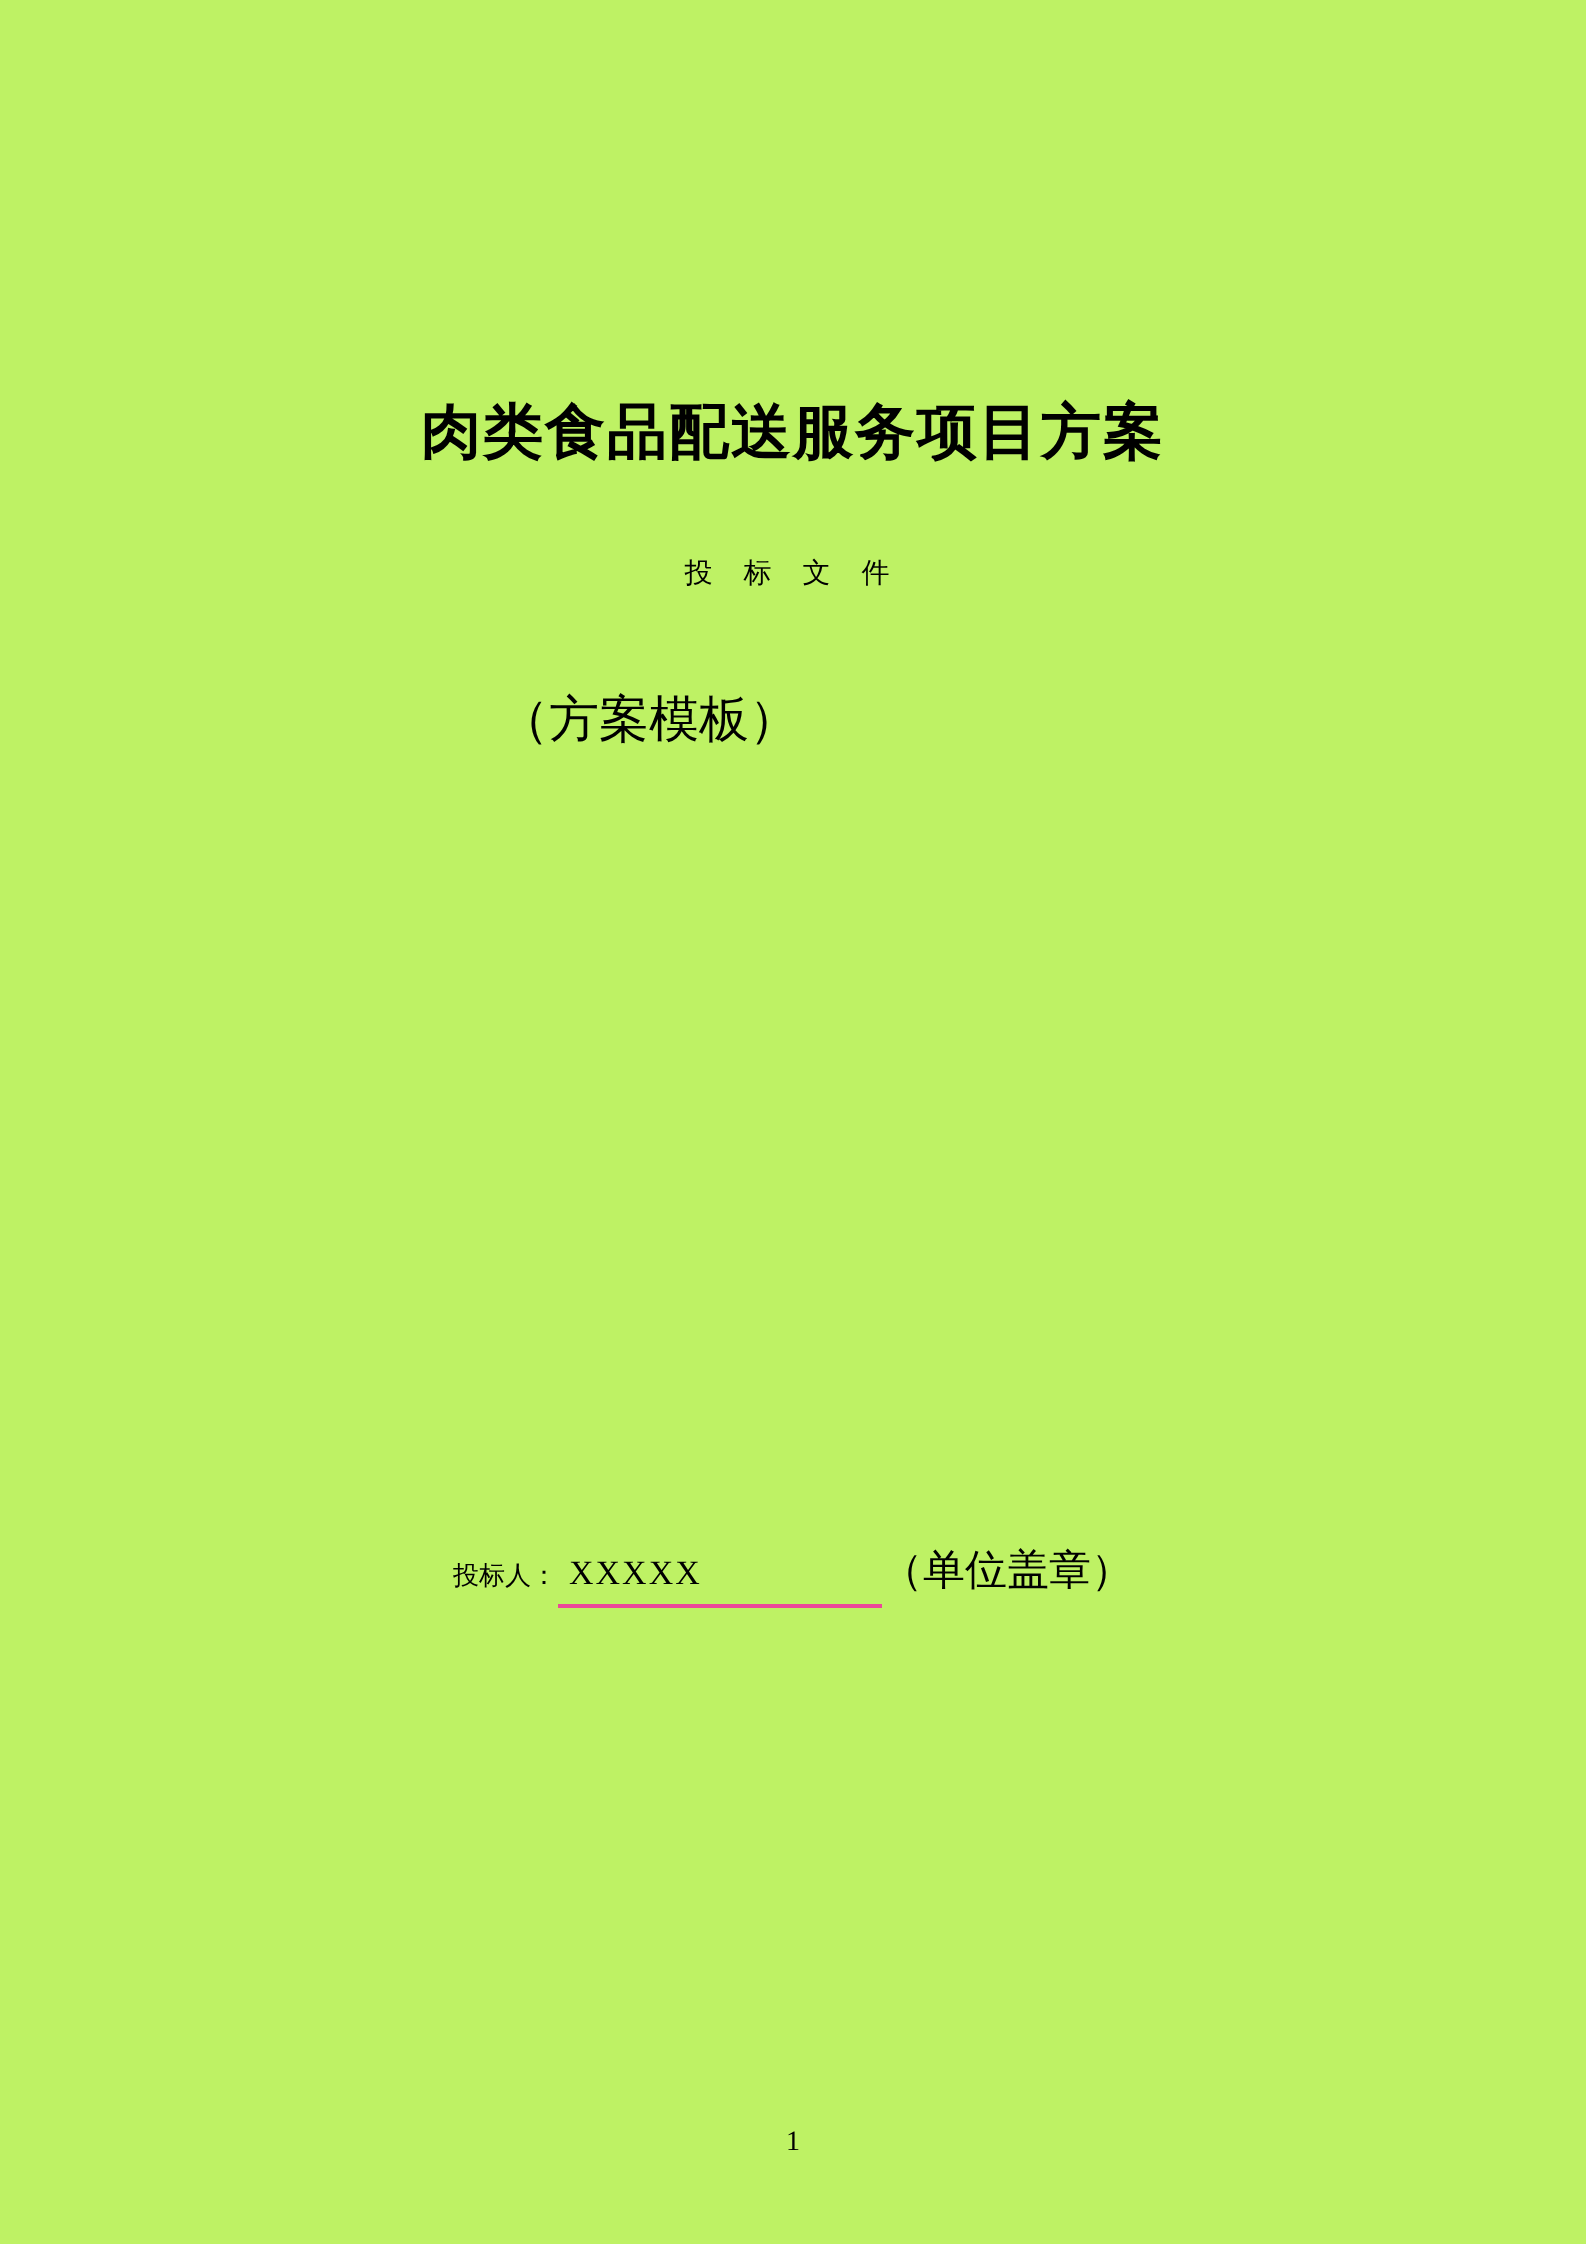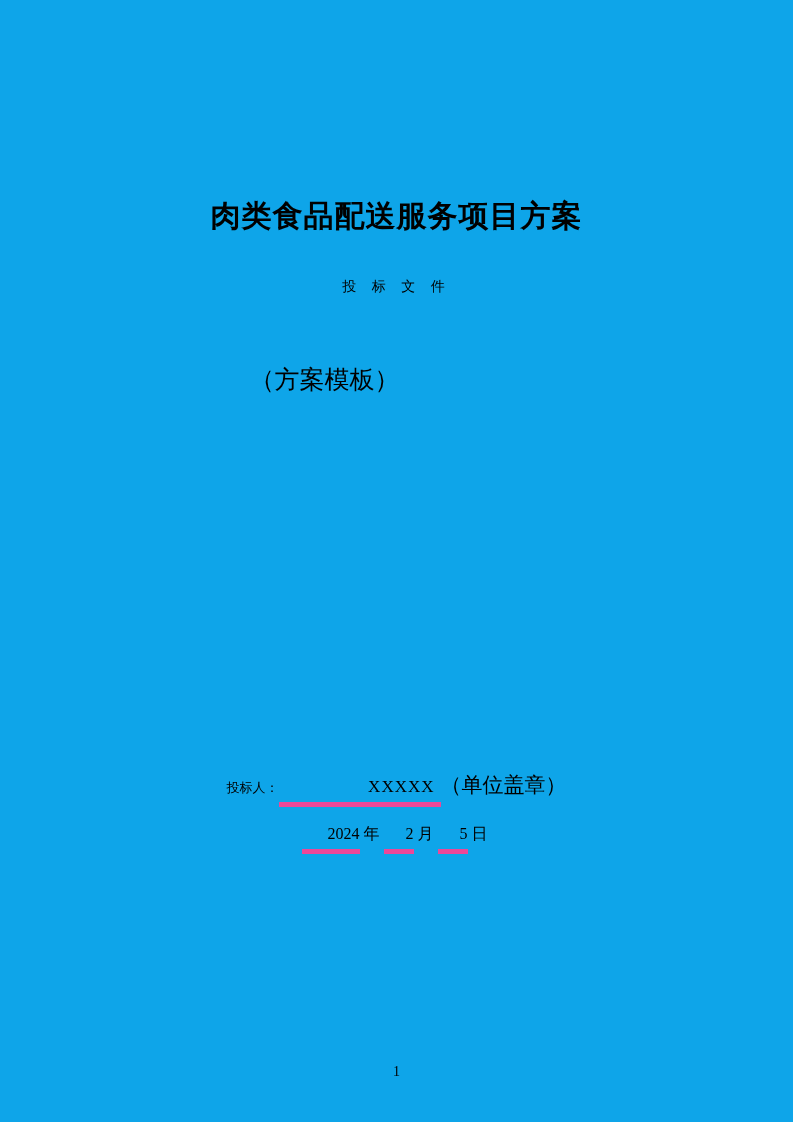--- a/index.html
+++ b/index.html
@@ -9,21 +9,21 @@
   }
   body {
     font-family: "Liberation Serif", serif;
     color: #000000;
   }
   .page {
     position: relative;
     width: 793px;
     height: 1122px;
     margin: 0 auto;
-    background: #0ea5e9;
+    background: #bef264;
     overflow: hidden;
   }
   .doc-title {
     position: absolute;
     top: 196px;
     left: 0;
     width: 793px;
     text-align: center;
     font-family: "DejaVu Sans", sans-serif;
     font-weight: bold;
@@ -44,42 +44,41 @@
   }
   .doc-note {
     position: absolute;
     top: 343px;
     left: 0;
     width: 649px;
     text-align: center;
     font-family: "Liberation Serif", serif;
     font-size: 25px;
     color: #000;
-    margin-top: 20px;
   }
   .signature-block {
     position: absolute;
     top: 770px;
     left: 0;
     width: 793px;
     text-align: center;
   }
   .sig-line {
     font-size: 18px;
     font-family: "Liberation Serif", serif;
     white-space: nowrap;
     line-height: 30px;
   }
   .sig-label {
     font-size: 13px;
   }
   .fill-blank {
     display: inline-block;
-    border-bottom: 5px solid #ec4899;
-    text-align: right;
+    border-bottom: 2px solid #ec4899;
+    text-align: left;
     font-family: "Liberation Serif", serif;
   }
   .blank-bidder {
     min-width: 150px;
     padding: 0 6px;
     font-size: 17px;
     letter-spacing: 1px;
   }
   .sig-seal {
     font-size: 21px;
@@ -124,20 +123,17 @@
   <div class="doc-title">肉类食品配送服务项目方案</div>
 
   <div class="doc-subtitle">投 标 文 件</div>
 
   <div class="doc-note">（方案模板）</div>
 
   <div class="signature-block">
     <div class="sig-line">
       <span class="sig-label">投标人：</span><span class="fill-blank blank-bidder">XXXXX</span><span class="sig-seal">（单位盖章）</span>
     </div>
-    <div class="sig-line date-line">
-      <span class="fill-blank blank-year">2024</span><span class="unit-char">年</span><span class="fill-blank blank-month">2</span><span class="unit-char">月</span><span class="fill-blank blank-day">5</span><span class="unit-char">日</span>
-    </div>
   </div>
 
   <div class="page-number">1</div>
 
 </div>
 
 </body></html>

